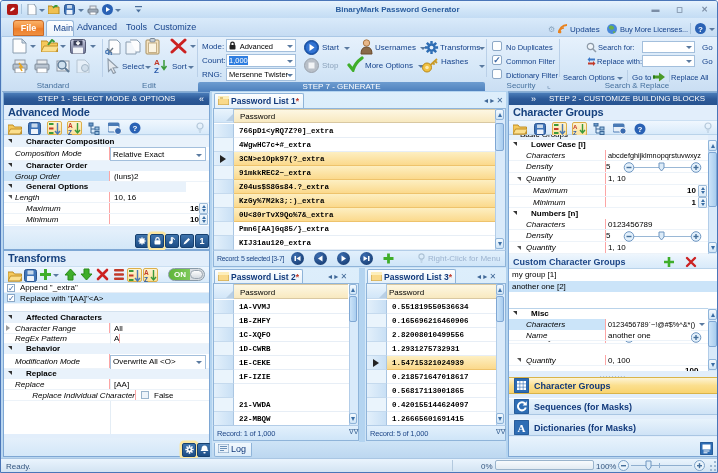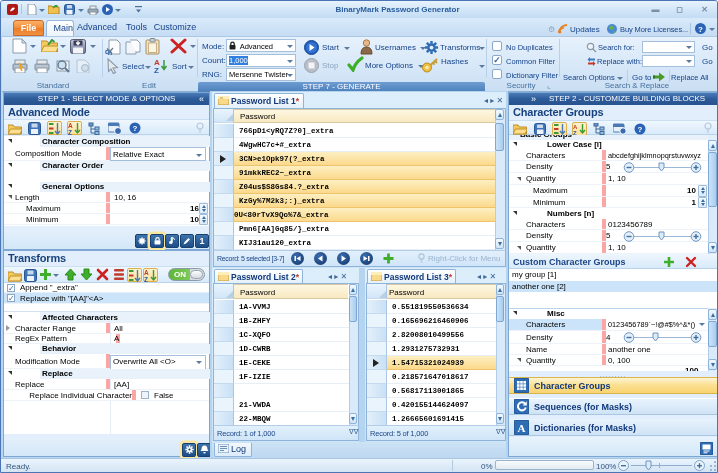--- a/index.html
+++ b/index.html
@@ -24,23 +24,23 @@
   .btxt{position:absolute;color:#15428b;font-size:8px;white-space:nowrap;}
   .combo{position:absolute;background:#fff;border:1px solid #a3bfdc;height:13px;font-size:8px;color:#000;padding:1px 2px;white-space:nowrap;overflow:hidden;}
   .da{width:0;height:0;border-left:3px solid transparent;border-right:3px solid transparent;border-top:3px solid #5a7aa0;display:inline-block;}
   .dap{position:absolute;width:0;height:0;border-left:3px solid transparent;border-right:3px solid transparent;border-top:3px solid #5a7aa0;}
   .chk{position:absolute;width:10px;height:10px;background:#fdfefe;border:1px solid #8ca8c6;border-radius:2px;font-size:9px;line-height:9px;color:#3a67a5;text-align:center;font-weight:bold;}
   
   .panel{position:absolute;background:#e2eefb;border:1px solid #7ea7d4;}
   .phead{position:absolute;background:linear-gradient(#4a7cb8,#2d5a99 50%,#27538f);color:#fff;font-size:8px;text-align:center;height:12px;line-height:12px;}
   .heading{position:absolute;font-weight:bold;font-size:11px;color:#17427e;letter-spacing:-0.2px;}
   .toolbar{position:absolute;background:linear-gradient(#f0f7fe,#d8eafa);border-top:1px solid #cbdff2;border-bottom:1px solid #b9d3ea;}
-  .cat{position:absolute;background:#e9f2fb;font-weight:bold;color:#000;padding-left:2px;font-size:8px;margin-left:36px;}
+  .cat{position:absolute;background:#e9f2fb;font-weight:bold;color:#000;padding-left:22px;font-size:8px;}
   .prow{position:absolute;background:#fff;color:#000;font-size:8px;border-bottom:1px solid #edf3f9;}
-  .pname{position:absolute;left:0;top:0;bottom:0;padding-left:11px;border-right:4px solid #fca5a5;overflow:hidden;white-space:nowrap;}
+  .pname{position:absolute;left:0;top:0;bottom:0;padding-left:11px;border-right:1px solid #fca5a5;overflow:hidden;white-space:nowrap;font-style:italic;}
   .pval{position:absolute;top:0;bottom:0;color:#000;white-space:nowrap;}
   .pdiv{position:absolute;width:1px;background:#e4edf5;}
   .ctri{position:absolute;width:0;height:0;border-top:4px solid #333;border-left:4px solid transparent;}
   .spin{position:absolute;width:9px;height:11px;background:linear-gradient(#f4f9fe,#dcebf8);border:1px solid #9fbcd9;border-radius:1px;}
   .spin i{display:block;width:0;height:0;margin:1px auto;}
   .spin .u{border-left:2px solid transparent;border-right:2px solid transparent;border-bottom:3px solid #3b6ea5;}
   .spin .d{border-left:2px solid transparent;border-right:2px solid transparent;border-top:3px solid #3b6ea5;}
   .mono{font-family:"Liberation Mono",monospace;}
   .dots{position:absolute;color:#7d99b8;font-size:7px;letter-spacing:1px;text-align:center;}
   .sqbtn{position:absolute;width:14px;height:14px;background:linear-gradient(#3f74ad,#1d4d86);border:1px solid #16406f;border-radius:2px;color:#fff;text-align:center;line-height:12px;font-size:9px;font-weight:bold;}
@@ -418,21 +418,25 @@
 
   <div class="abs" style="left:3px;top:135px;width:205px;height:90px;background:#fff;"></div>
   <div class="cat" style="left:3px;top:135px;width:205px;height:11px;line-height:11px;">Character Composition</div>
     <div class="ctri" style="left:7px;top:138px;"></div>
   <div class="prow" style="left:3px;top:146px;width:205px;height:14px;line-height:14px;">
       <span class="pname" style="width:106px;">Composition Mode</span>
     </div>
   <div class="combo" style="left:109px;top:146px;width:96px;height:14px;line-height:11px;">Relative Exact<span class="dap" style="right:3px;top:6px;"></span></div>
   <div class="cat" style="left:3px;top:160px;width:205px;height:10px;line-height:10px;">Character Order</div>
     <div class="ctri" style="left:7px;top:162px;"></div>
-  <div class="cat" style="left:3px;top:181px;width:210px;height:10px;line-height:10px;">General Options</div>
+  <div class="prow" style="left:3px;top:170px;width:205px;height:11px;line-height:11px;">
+      <span class="pname" style="width:106px;background:#cbe4f9;">Group Order</span>
+      <span class="pval" style="left:110px;">(luns)2</span>
+    </div>
+  <div class="cat" style="left:3px;top:181px;width:182px;height:10px;line-height:10px;">General Options</div>
     <div class="ctri" style="left:7px;top:183px;"></div>
   <div class="prow" style="left:3px;top:191px;width:205px;height:11px;line-height:11px;">
       <span class="pname" style="width:106px;">Length</span>
       <span class="pval" style="left:110px;">10, 16</span>
     </div>
   <div class="ctri" style="left:7px;top:194px;border-top-color:#555;"></div>
   <div class="prow" style="left:3px;top:202px;width:205px;height:11px;line-height:11px;">
       <span class="pname" style="width:106px;padding-left:22px;">Maximum</span>
       <span class="pval" style="left:110px;width:85px;text-align:right;font-weight:bold;">16</span>
     </div>
@@ -602,21 +606,21 @@
       <span style="position:absolute;left:6px;top:3px;width:0;height:0;border-left:6px solid #222;border-top:4px solid transparent;border-bottom:4px solid transparent;"></span>
     </div>
     <div class="grow mono selrow" style="left:233px;top:151px;width:261px;height:14px;line-height:14px;padding-left:5px;font-weight:bold;">3CN&gt;e1Opk97(?_extra</div>
   <div class="mkr" style="left:213px;top:165px;width:20px;height:14px;background:#eaf4fc;"></div>
     <div class="grow mono selrow" style="left:233px;top:165px;width:261px;height:14px;line-height:14px;padding-left:5px;font-weight:bold;">91mkkREC2~_extra</div>
   <div class="mkr" style="left:213px;top:179px;width:20px;height:14px;"></div>
     <div class="grow mono selrow" style="left:233px;top:179px;width:261px;height:14px;line-height:14px;padding-left:5px;font-weight:bold;">Z04us$S8Gs84.?_extra</div>
   <div class="mkr" style="left:213px;top:193px;width:20px;height:14px;background:#eaf4fc;"></div>
     <div class="grow mono selrow" style="left:233px;top:193px;width:261px;height:14px;line-height:14px;padding-left:5px;font-weight:bold;">KzGy%7M2k3;:)_extra</div>
   <div class="mkr" style="left:213px;top:207px;width:20px;height:14px;"></div>
-    <div class="grow mono selrow" style="left:233px;top:207px;width:261px;height:14px;line-height:14px;font-weight:bold;">0U&lt;80rTvX9Qo%7&amp;_extra</div>
+    <div class="grow mono selrow" style="left:233px;top:207px;width:261px;height:14px;line-height:14px;padding-left:5px;font-weight:bold;">0U&lt;80rTvX9Qo%7&amp;_extra</div>
   <div class="mkr" style="left:213px;top:221px;width:20px;height:14px;background:#eaf4fc;"></div>
     <div class="grow mono" style="left:233px;top:221px;width:261px;height:14px;line-height:14px;padding-left:5px;font-weight:bold;">Pmn6[AA]Gq85/}_extra</div>
   <div class="mkr" style="left:213px;top:235px;width:20px;height:14px;"></div>
     <div class="grow mono" style="left:233px;top:235px;width:261px;height:14px;line-height:14px;padding-left:5px;font-weight:bold;">KIJ31au120_extra</div>
 
   <div class="sbar" style="left:494px;top:108px;width:10px;height:141px;"></div>
   <div class="sarr" style="left:494px;top:108px;">
       <i style="border-left:2.5px solid transparent;border-right:2.5px solid transparent;border-bottom:4px solid #3b6ea5;"></i>
     </div>
   <div class="sthumb" style="left:494px;top:122px;height:28px;"></div>
@@ -794,21 +798,21 @@
         </svg></span>
   </div>
   <div class="abs" style="left:702px;top:121px;opacity:.8;">
       <svg width="10" height="11">
         <circle cx="5" cy="4" r="3" fill="none" stroke="#a8bed2" stroke-width="1.2"></circle>
         <path d="M3.5 8 h3 M4 10 h2" stroke="#a8bed2" stroke-width="1"></path>
       </svg>
     </div>
 
   <div class="abs" style="left:508px;top:134px;width:199px;height:5px;background:#e9f2fb;overflow:hidden;">
-      <span style="position:absolute;left:11px;top:-5px;font-weight:bold;color:#000;font-size:8px;">Basic Groups</span>
+      <span style="position:absolute;left:11px;top:-5px;font-weight:normal;color:#000;font-size:8px;">Basic Groups</span>
     </div>
 
   <div class="abs" style="left:508px;top:139px;width:199px;height:114px;background:#fff;"></div>
   <div class="cat" style="left:508px;top:139px;width:199px;height:10px;line-height:10px;background:#fff;">Lower Case [l]</div>
     <div class="ctri" style="left:512px;top:141px;"></div>
   <div class="prow" style="left:508px;top:149px;width:199px;height:11px;line-height:11px;">
       <span class="pname" style="width:97px;padding-left:17px;">Characters</span>
       <span class="pval" style="left:99px;font-size:7.3px;">abcdefghijklmnopqrstuvwxyz</span>
     </div>
   <div class="prow" style="left:508px;top:160px;width:199px;height:12px;line-height:12px;">
@@ -915,21 +919,21 @@
       <svg width="80" height="11">
         <line x1="6" y1="5.5" x2="74" y2="5.5" stroke="#9ab8d6"></line>
         <circle cx="6" cy="5.5" r="4.8" fill="#e3f0fb" stroke="#6f96c0"></circle>
         <rect x="3.5" y="4.8" width="5" height="1.4" fill="#446e9b"></rect>
         <path d="M30 1 h5 v5 l-2.5 3 l-2.5 -3 z" fill="#dcebf8" stroke="#6f96c0"></path>
         <circle cx="73" cy="5.5" r="4.8" fill="#e3f0fb" stroke="#6f96c0"></circle>
         <rect x="70.5" y="4.8" width="5" height="1.4" fill="#446e9b"></rect>
         <rect x="72.3" y="3" width="1.4" height="5" fill="#446e9b"></rect>
       </svg>
     </div>
-  <div class="prow" style="left:508px;top:343px;width:199px;height:11px;line-height:11px;">
+  <div class="prow" style="left:508px;top:329px;width:182px;height:11px;line-height:11px;">
       <span class="pname" style="width:97px;padding-left:17px;">Name</span>
       <span class="pval" style="left:99px;">another one</span>
     </div>
   <div class="prow" style="left:508px;top:354px;width:199px;height:11px;line-height:11px;">
       <span class="pname" style="width:97px;padding-left:17px;font-weight:normal;">Quantity</span>
       <span class="pval" style="left:99px;">0, 100</span>
     </div>
   <div class="ctri" style="left:516px;top:357px;border-top-color:#555;"></div>
   <div class="abs" style="left:508px;top:365px;width:199px;height:5px;background:#fff;overflow:hidden;">
       <span style="position:absolute;left:176px;top:0;font-weight:bold;color:#000;font-size:8px;">100</span>

